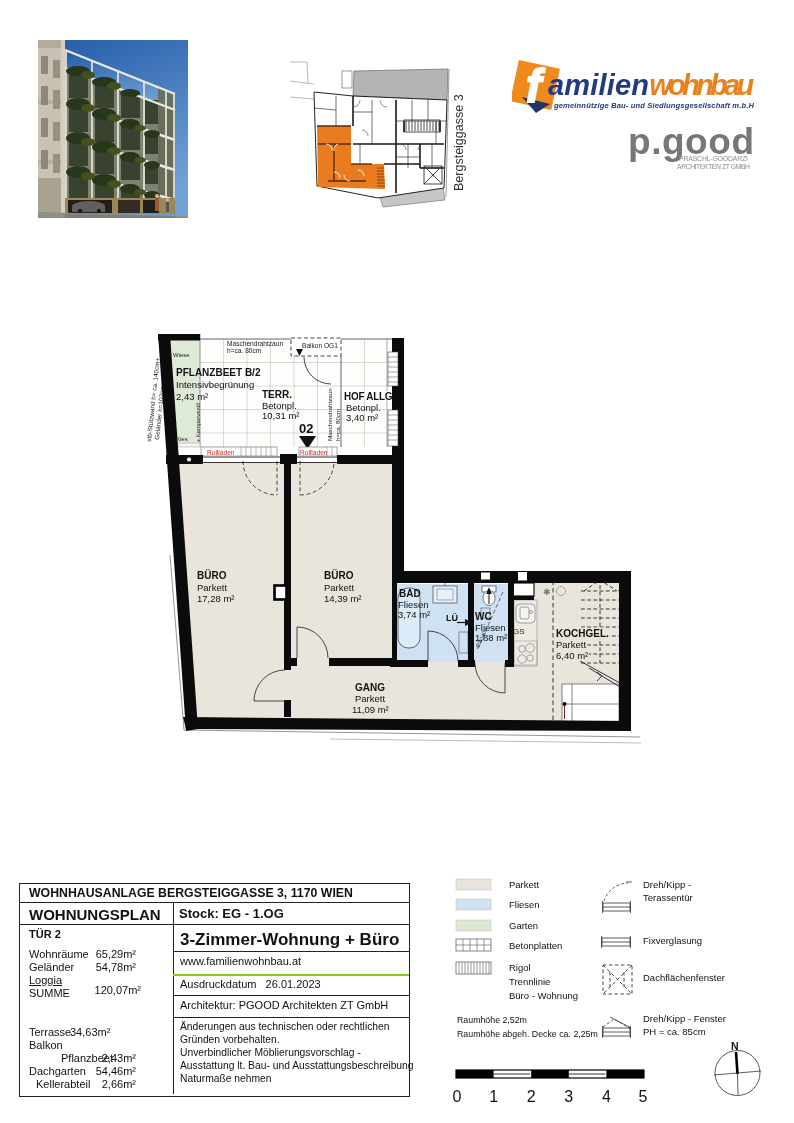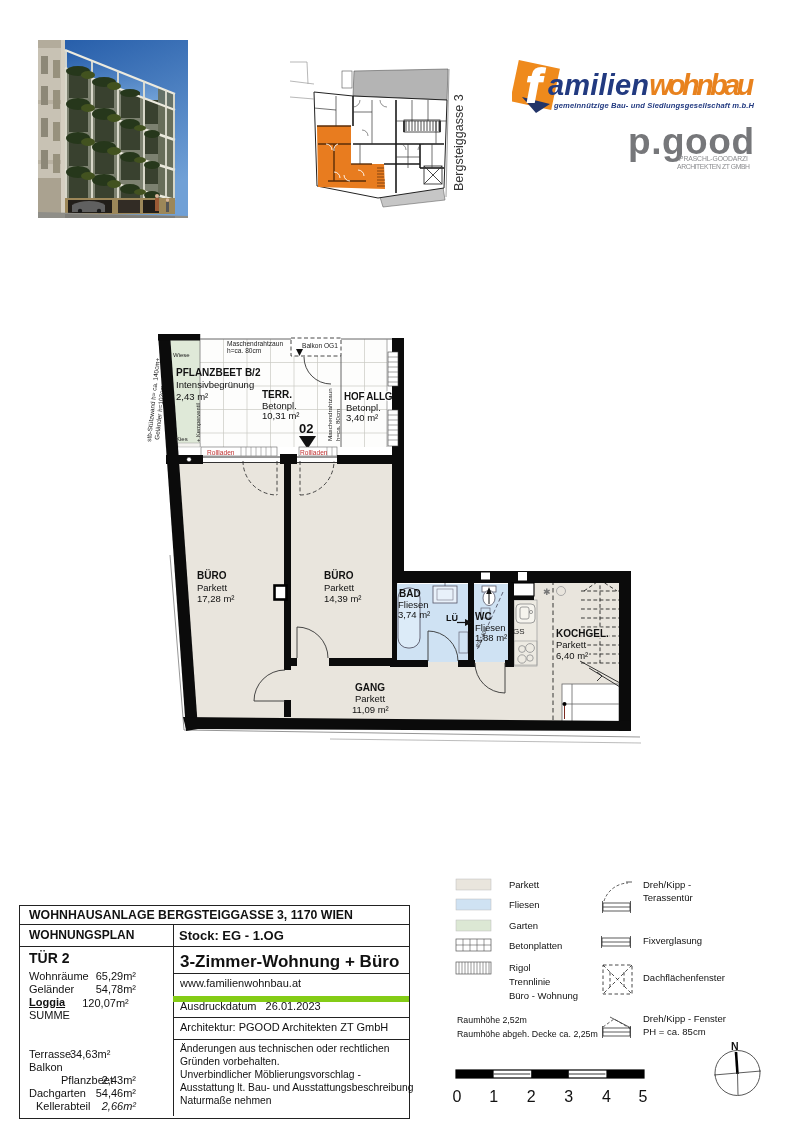--- a/index.html
+++ b/index.html
@@ -601,58 +601,58 @@
 </g>
 
 <g fill="#111">
 <text x="355" y="691" font-size="10" font-weight="bold">GANG</text>
 <text x="355" y="702" font-size="9.5">Parkett</text>
 <text x="352" y="713" font-size="9.5">11,09 m²</text>
 </g>
 
 </svg>
 
-<div class="abs" style="left:19px;top:883px;width:389px;height:212px;border:1.8px solid #222;font-size:11px;color:#111;margin-top:22px;">
+<div class="abs" style="left:19px;top:883px;width:389px;height:212px;border:1.8px solid #222;font-size:11px;color:#111;">
 
 <div class="abs" style="left:0;top:0;width:100%;height:18px;border-bottom:1.2px solid #222;">
 <span class="abs" style="left:9px;top:2px;font-weight:bold;font-size:12.3px;">WOHNHAUSANLAGE BERGSTEIGGASSE 3, 1170 WIEN</span>
 </div>
 
 <div class="abs" style="left:0;top:18px;width:100%;height:22px;border-bottom:1.2px solid #222;">
-<span class="abs" style="left:9px;top:4px;font-weight:bold;font-size:12px;">WOHNUNGSPLAN</span>
+<span class="abs" style="left:9px;top:4px;font-weight:bold;font-size:15px;">WOHNUNGSPLAN</span>
 <span class="abs" style="left:159px;top:4px;font-weight:bold;font-size:13px;">Stock: EG - 1.OG</span>
 </div>
 
 <div class="abs" style="left:152.5px;top:18px;width:0;height:192px;border-left:1.2px solid #222;"></div>
 
 <div class="abs" style="left:0;top:40px;width:152px;height:170px;">
-<span class="abs" style="left:9px;top:4px;font-weight:bold;font-size:14px;">TÜR 2</span>
+<span class="abs" style="left:9px;top:4px;font-weight:bold;font-size:11px;">TÜR 2</span>
 <span class="abs" style="left:9px;top:24px;">Wohnräume</span>
       <span class="abs" style="left:50px;top:24px;width:66px;text-align:right;">65,29m²</span>
 <span class="abs" style="left:9px;top:37px;">Geländer</span>
       <span class="abs" style="left:50px;top:37px;width:66px;text-align:right;">54,78m²</span>
-<span class="abs" style="left:9px;top:50px;text-decoration:underline;font-weight:bold;">Loggia</span>
+<span class="abs" style="left:9px;top:50px;text-decoration:underline;">Loggia</span>
 <span class="abs" style="left:9px;top:63px;">SUMME</span>
-      <span class="abs" style="left:50px;top:51px;width:71px;text-align:center;">120,07m²</span>
+      <span class="abs" style="left:50px;top:60px;width:71px;text-align:right;">120,07m²</span>
 <span class="abs" style="left:9px;top:102px;">Terrasse</span>
       <span class="abs" style="left:50px;top:102px;width:66px;">34,63m²</span>
 <span class="abs" style="left:9px;top:115px;">Balkon</span>
 <span class="abs" style="left:17px;top:128px;padding-left:24px;">Pflanzbeet</span>
       <span class="abs" style="left:50px;top:128px;width:66px;text-align:right;">2,43m²</span>
 <span class="abs" style="left:9px;top:141px;">Dachgarten</span>
       <span class="abs" style="left:50px;top:141px;width:66px;text-align:right;">54,46m²</span>
 <span class="abs" style="left:16px;top:154px;">Kellerabteil</span>
-      <span class="abs" style="left:50px;top:154px;width:66px;text-align:right;font-style:italic;">2,66m²</span>
+      <span class="abs" style="left:50px;top:154px;width:66px;text-align:right;">2,66m²</span>
 </div>
 
 <div class="abs" style="left:153px;top:40px;width:236px;height:27px;border-bottom:1px solid #222;">
 <span class="abs" style="left:7px;top:6px;font-weight:bold;font-size:17px;">3-Zimmer-Wohnung + Büro</span>
 </div>
 
-<div class="abs" style="left:153px;top:67px;width:236px;height:23px;border-bottom:6px solid #84cc16;">
+<div class="abs" style="left:153px;top:67px;width:236px;height:23px;border-bottom:2px solid #84cc16;">
 <span class="abs" style="left:7px;top:4px;">www.familienwohnbau.at</span>
 </div>
 
 <div class="abs" style="left:153px;top:90px;width:236px;height:21px;border-bottom:1px solid #222;">
 <span class="abs" style="left:7px;top:4px;">Ausdruckdatum&nbsp;&nbsp;&nbsp;26.01.2023</span>
 </div>
 
 <div class="abs" style="left:153px;top:111px;width:236px;height:22px;border-bottom:1px solid #222;">
 <span class="abs" style="left:7px;top:4px;">Architektur: PGOOD Architekten ZT GmbH</span>
 </div>

